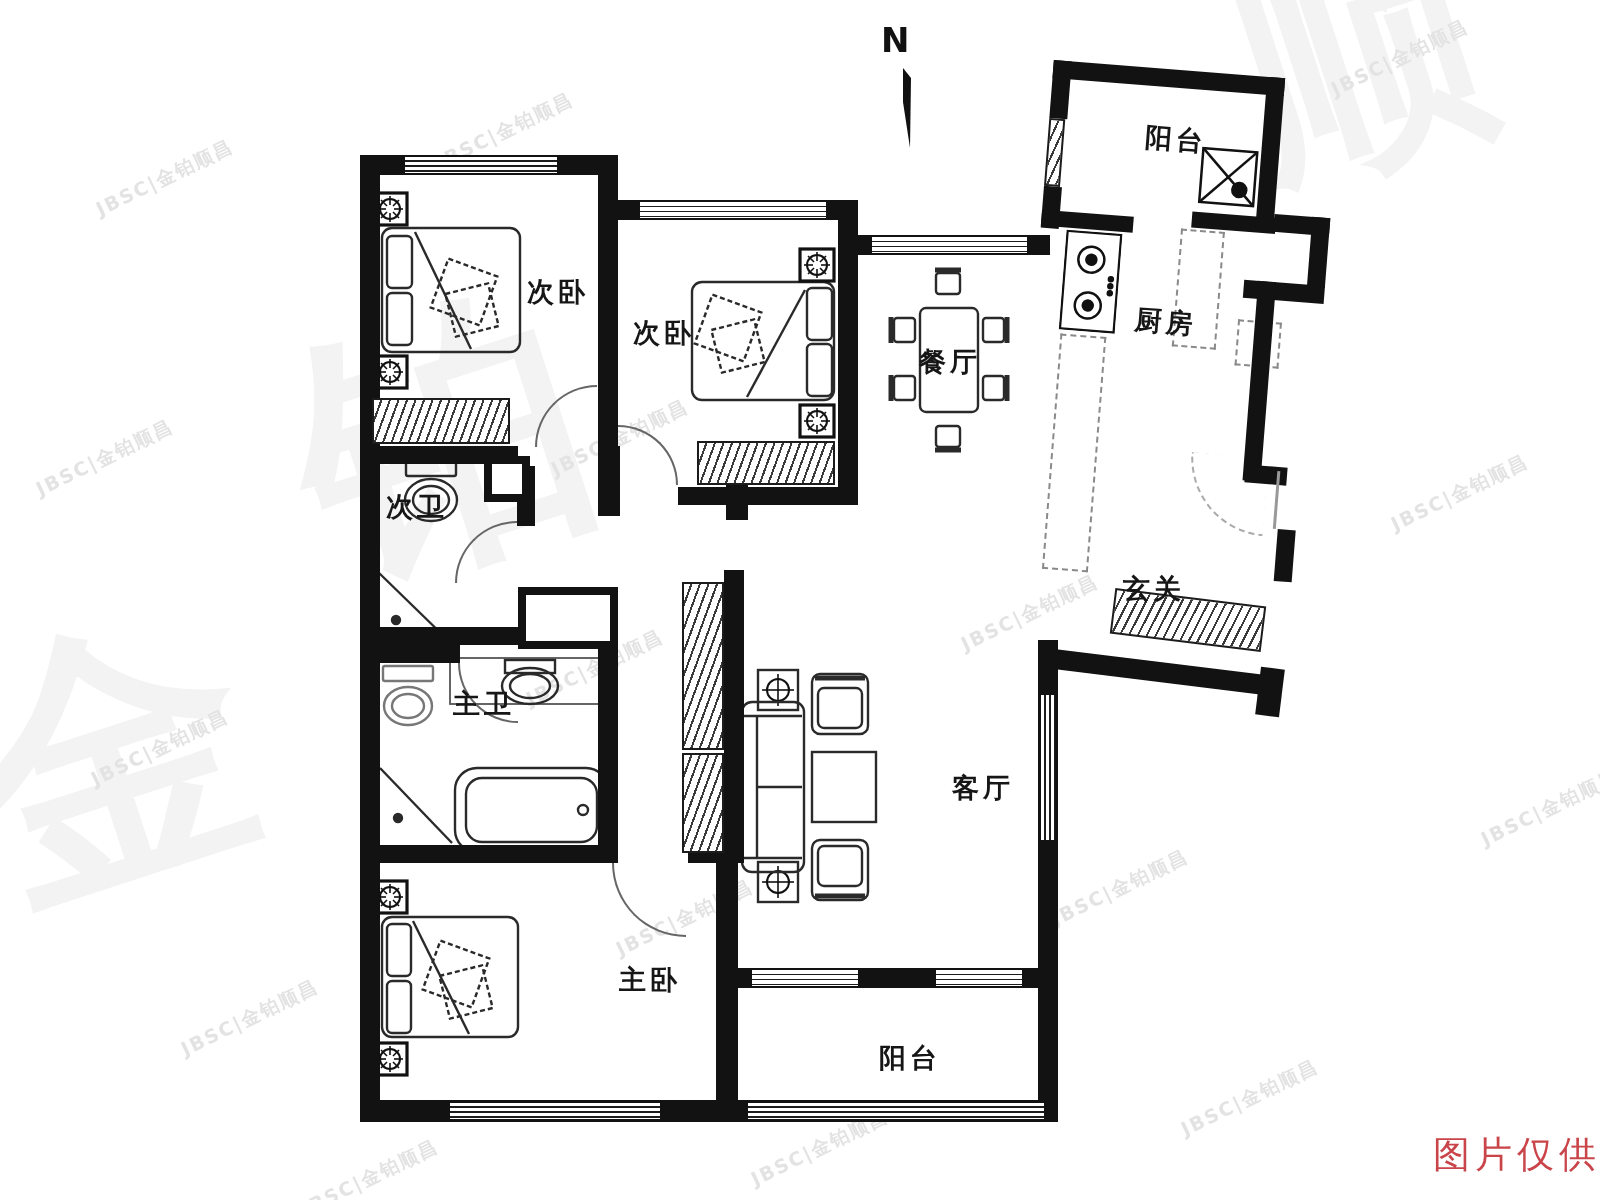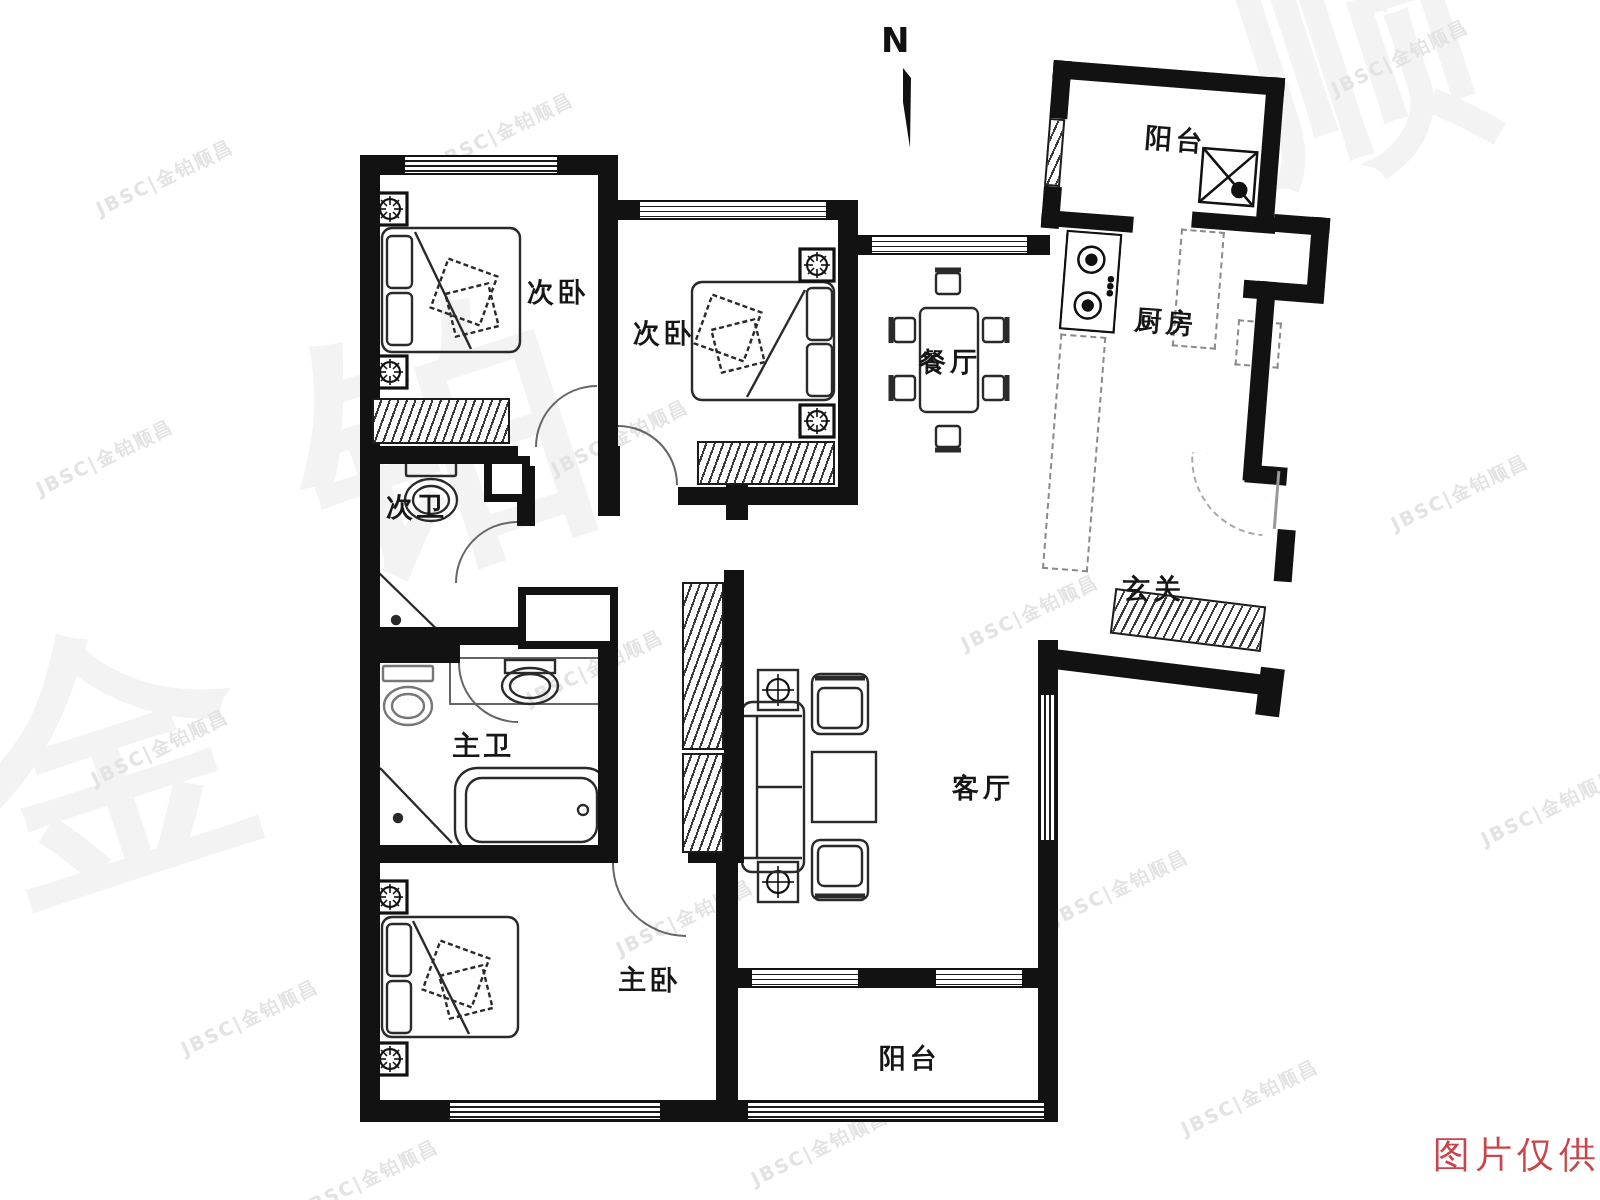--- a/index.html
+++ b/index.html
@@ -266,19 +266,19 @@
   <div class="arc" style="left:612px;top:863px;width:74px;height:74px;border-width:0 0 2px 2px;border-radius:0 0 0 100%;"></div>
   <div class="arc" style="left:1188px;top:455px;width:78px;height:78px;border-width:0 0 2px 2px;border-style:dashed;border-color:#aaa;border-radius:0 0 0 100%;transform:rotate(5deg);"></div>
 
   <div class="north">N</div>
 
   <div class="lbl" style="left:558px;top:291px;">次卧</div>
   <div class="lbl" style="left:664px;top:332px;">次卧</div>
   <div class="lbl" style="left:950px;top:361px;">餐厅</div>
   <div class="lbl" style="left:1154px;top:557px;margin-top:31px;">玄关</div>
   <div class="lbl" style="left:417px;top:506px;">次卫</div>
-  <div class="lbl" style="left:484px;top:745px;">主卫</div>
+  <div class="lbl" style="left:484px;top:703px;">主卫</div>
   <div class="lbl" style="left:983px;top:787px;">客厅</div>
   <div class="lbl" style="left:650px;top:979px;">主卧</div>
   <div class="lbl" style="left:910px;top:1057px;">阳台</div>
 
   <div class="disc">图片仅供参考</div>
 </div>
 
 </body></html>

